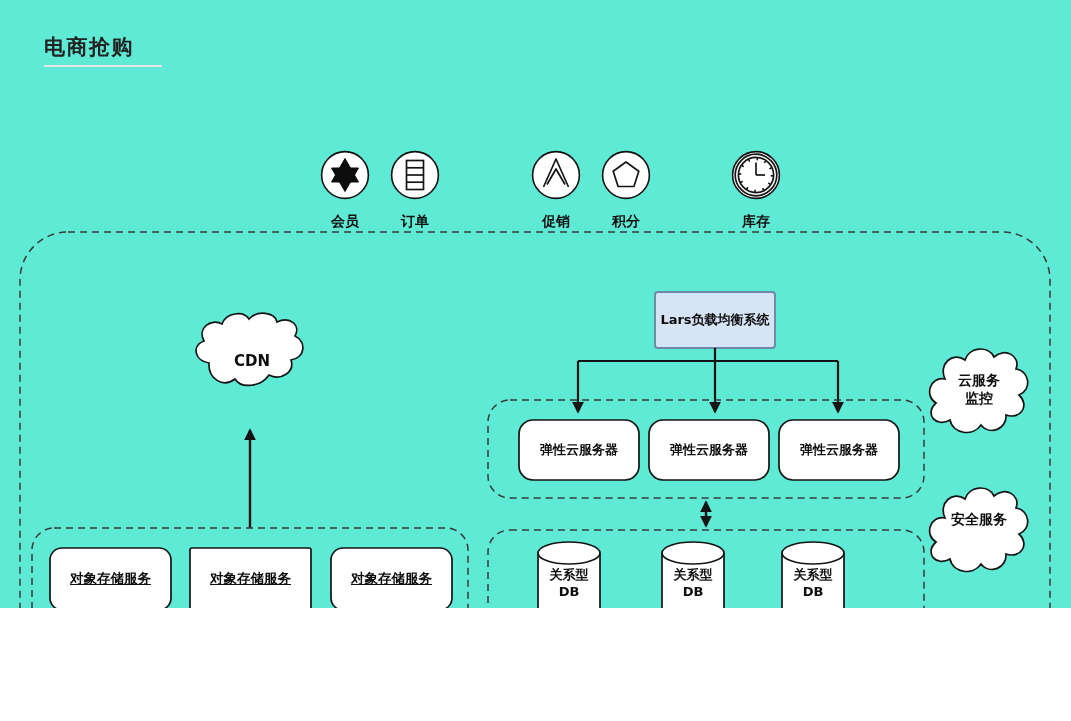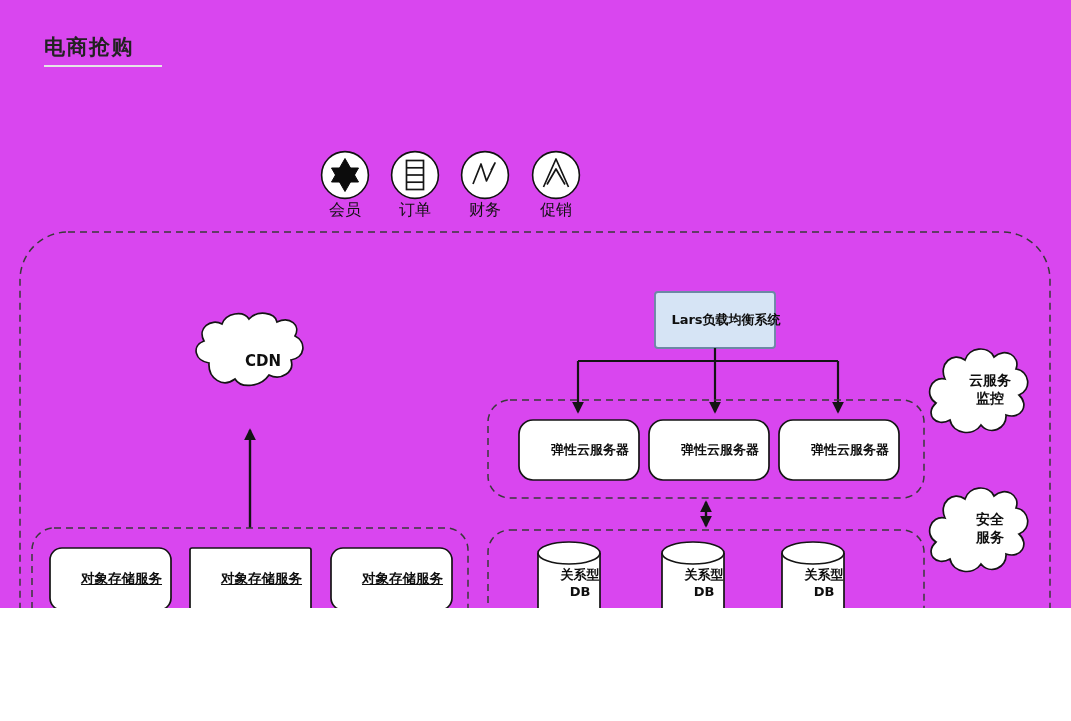--- a/index.html
+++ b/index.html
@@ -1,31 +1,31 @@
 <!DOCTYPE html>
 <html><head>
 <meta charset="utf-8">
 <style>
   html,body{margin:0;padding:0;background:#fff;}
-  .canvas{position:relative;width:1071px;height:608px;background:#d946ef;
+  .canvas{position:relative;width:1071px;height:608px;background:#5eead4;
           font-family:"DejaVu Sans",sans-serif;color:#141414;overflow:hidden;}
   .title{position:absolute;left:44px;top:33px;font-size:21px;font-weight:700;color:#222;letter-spacing:1.5px;}
   .title-underline{position:absolute;left:44px;top:65px;width:118px;border-top:2px solid #e5e5e5;}
   .icon-item{position:absolute;top:150px;width:76px;display:flex;flex-direction:column;align-items:center;}
-  .icon-label{margin-top:0;font-size:16px;font-weight:400;color:#111;}
+  .icon-label{margin-top:13px;font-size:14px;font-weight:700;color:#111;}
   .overlay{position:absolute;left:0;top:0;}
   .dashed{fill:none;stroke:#3a3a3a;stroke-width:1.5;stroke-dasharray:7 5;}
   .shape{fill:#ffffff;stroke:#141414;stroke-width:1.7;}
   .arrow{stroke:#141414;stroke-width:2.4;fill:none;}
   .branch{stroke:#141414;stroke-width:2.2;fill:none;}
   .icshape{fill:#ffffff;stroke:#111;stroke-width:1.6;}
   .icline{fill:none;stroke:#161616;stroke-width:1.7;}
   .icfill{fill:#0c0c0c;stroke:#0c0c0c;stroke-linejoin:round;}
   .label{position:absolute;display:flex;align-items:center;justify-content:center;
-         text-align:center;font-weight:700;color:#0f0f0f;line-height:1.3;padding-left:11px;}
+         text-align:center;font-weight:700;color:#0f0f0f;line-height:1.3;}
   .lbl-server{width:120px;height:60px;font-size:13px;}
   .lbl-storage{width:121px;height:62px;font-size:13.5px;text-decoration:underline;}
   .lbl-lars{width:120px;height:56px;font-size:13px;}
   .lbl-db{width:84px;font-size:13px;justify-content:flex-end;}
   .lbl-cloud{width:84px;font-size:14px;}
   .lbl-cdn{width:80px;height:28px;font-size:15px;}
   .lbl-note{width:176px;font-size:12.5px;background:#ffffff;padding:1px 0;}
 </style>
 </head>
 <body>
@@ -46,34 +46,46 @@
   <div class="icon-item" style="left:377px">
     <svg width="50" height="50" viewBox="0 0 50 50">
       <circle cx="25" cy="25" r="23.4" class="icshape"></circle>
       <rect x="16.5" y="10.5" width="17" height="29" class="icline"></rect>
       <line x1="16.5" y1="17.8" x2="33.5" y2="17.8" class="icline"></line>
       <line x1="16.5" y1="25" x2="33.5" y2="25" class="icline"></line>
       <line x1="16.5" y1="32.2" x2="33.5" y2="32.2" class="icline"></line>
     </svg>
     <div class="icon-label">订单</div>
   </div>
-  <div class="icon-item" style="left:447px">
-    <svg width="50" height="50" viewBox="0 0 50 50">
-      <circle cx="25" cy="25" r="23.4" class="icshape"></circle>
-      <polyline points="13,34 21,14 26.5,31 35,13 31,20.5" class="icline" stroke-linejoin="round"></polyline>
-    </svg>
-    <div class="icon-label">财务</div>
-  </div>
   <div class="icon-item" style="left:518px">
     <svg width="50" height="50" viewBox="0 0 50 50">
       <circle cx="25" cy="25" r="23.4" class="icshape"></circle>
       <polyline points="12.5,37 25,9 37.5,37" class="icline" stroke-linejoin="round"></polyline>
       <polyline points="16,34.5 25,19 34,34.5" class="icline" stroke-linejoin="round"></polyline>
     </svg>
     <div class="icon-label">促销</div>
+  </div>
+  <div class="icon-item" style="left:588px">
+    <svg width="50" height="50" viewBox="0 0 50 50">
+      <circle cx="25" cy="25" r="23.4" class="icshape"></circle>
+      <polygon points="25,12 37.8,21.3 32.9,36.5 17.1,36.5 12.2,21.3" class="icline" stroke-linejoin="round"></polygon>
+    </svg>
+    <div class="icon-label">积分</div>
+  </div>
+  <div class="icon-item" style="left:718px">
+    <svg width="50" height="50" viewBox="0 0 50 50">
+      <circle cx="25" cy="25" r="23.4" class="icshape"></circle>
+      <circle cx="25" cy="25" r="20.8" class="icline"></circle>
+      <circle cx="25" cy="25" r="17.6" class="icline"></circle>
+      <circle cx="25" cy="25" r="16" fill="none" stroke="#161616" stroke-width="2.6" stroke-dasharray="1.6 6.78"></circle>
+      <circle cx="25" cy="25" r="14" fill="#fff" stroke="none"></circle>
+      <line x1="25" y1="25" x2="25" y2="12.5" class="icline"></line>
+      <line x1="25" y1="25" x2="34" y2="25" class="icline"></line>
+    </svg>
+    <div class="icon-label">库存</div>
   </div>
 
   <svg class="overlay" width="1071" height="721" viewBox="0 0 1071 721">
     <defs>
       <marker id="ah" viewBox="0 0 10 10" refX="8.5" refY="5" markerWidth="12" markerHeight="12" markerUnits="userSpaceOnUse" orient="auto-start-reverse">
         <path d="M0,0 L10,5 L0,10 z" fill="#141414"></path>
       </marker>
     </defs>
 
     <rect x="20" y="232" width="1030" height="468" rx="48" class="dashed"></rect>
@@ -146,18 +158,18 @@
   </div>
 
   <div class="label lbl-storage" style="left:50px;top:548px">对象存储服务</div>
   <div class="label lbl-storage" style="left:190px;top:548px">对象存储服务</div>
   <div class="label lbl-storage" style="left:331px;top:548px">对象存储服务</div>
 
   <div class="label lbl-cloud" style="left:937px;top:371px;flex-direction:column">
     <div>云服务</div>
     <div>监控</div>
   </div>
-  <div class="label lbl-cloud" style="left:937px;top:510px;flex-direction:column">
+  <div class="label lbl-cloud" style="left:937px;top:510px;flex-direction:row">
     <div>安全</div>
     <div>服务</div>
   </div>
 
 </div>
 
 </body></html>

